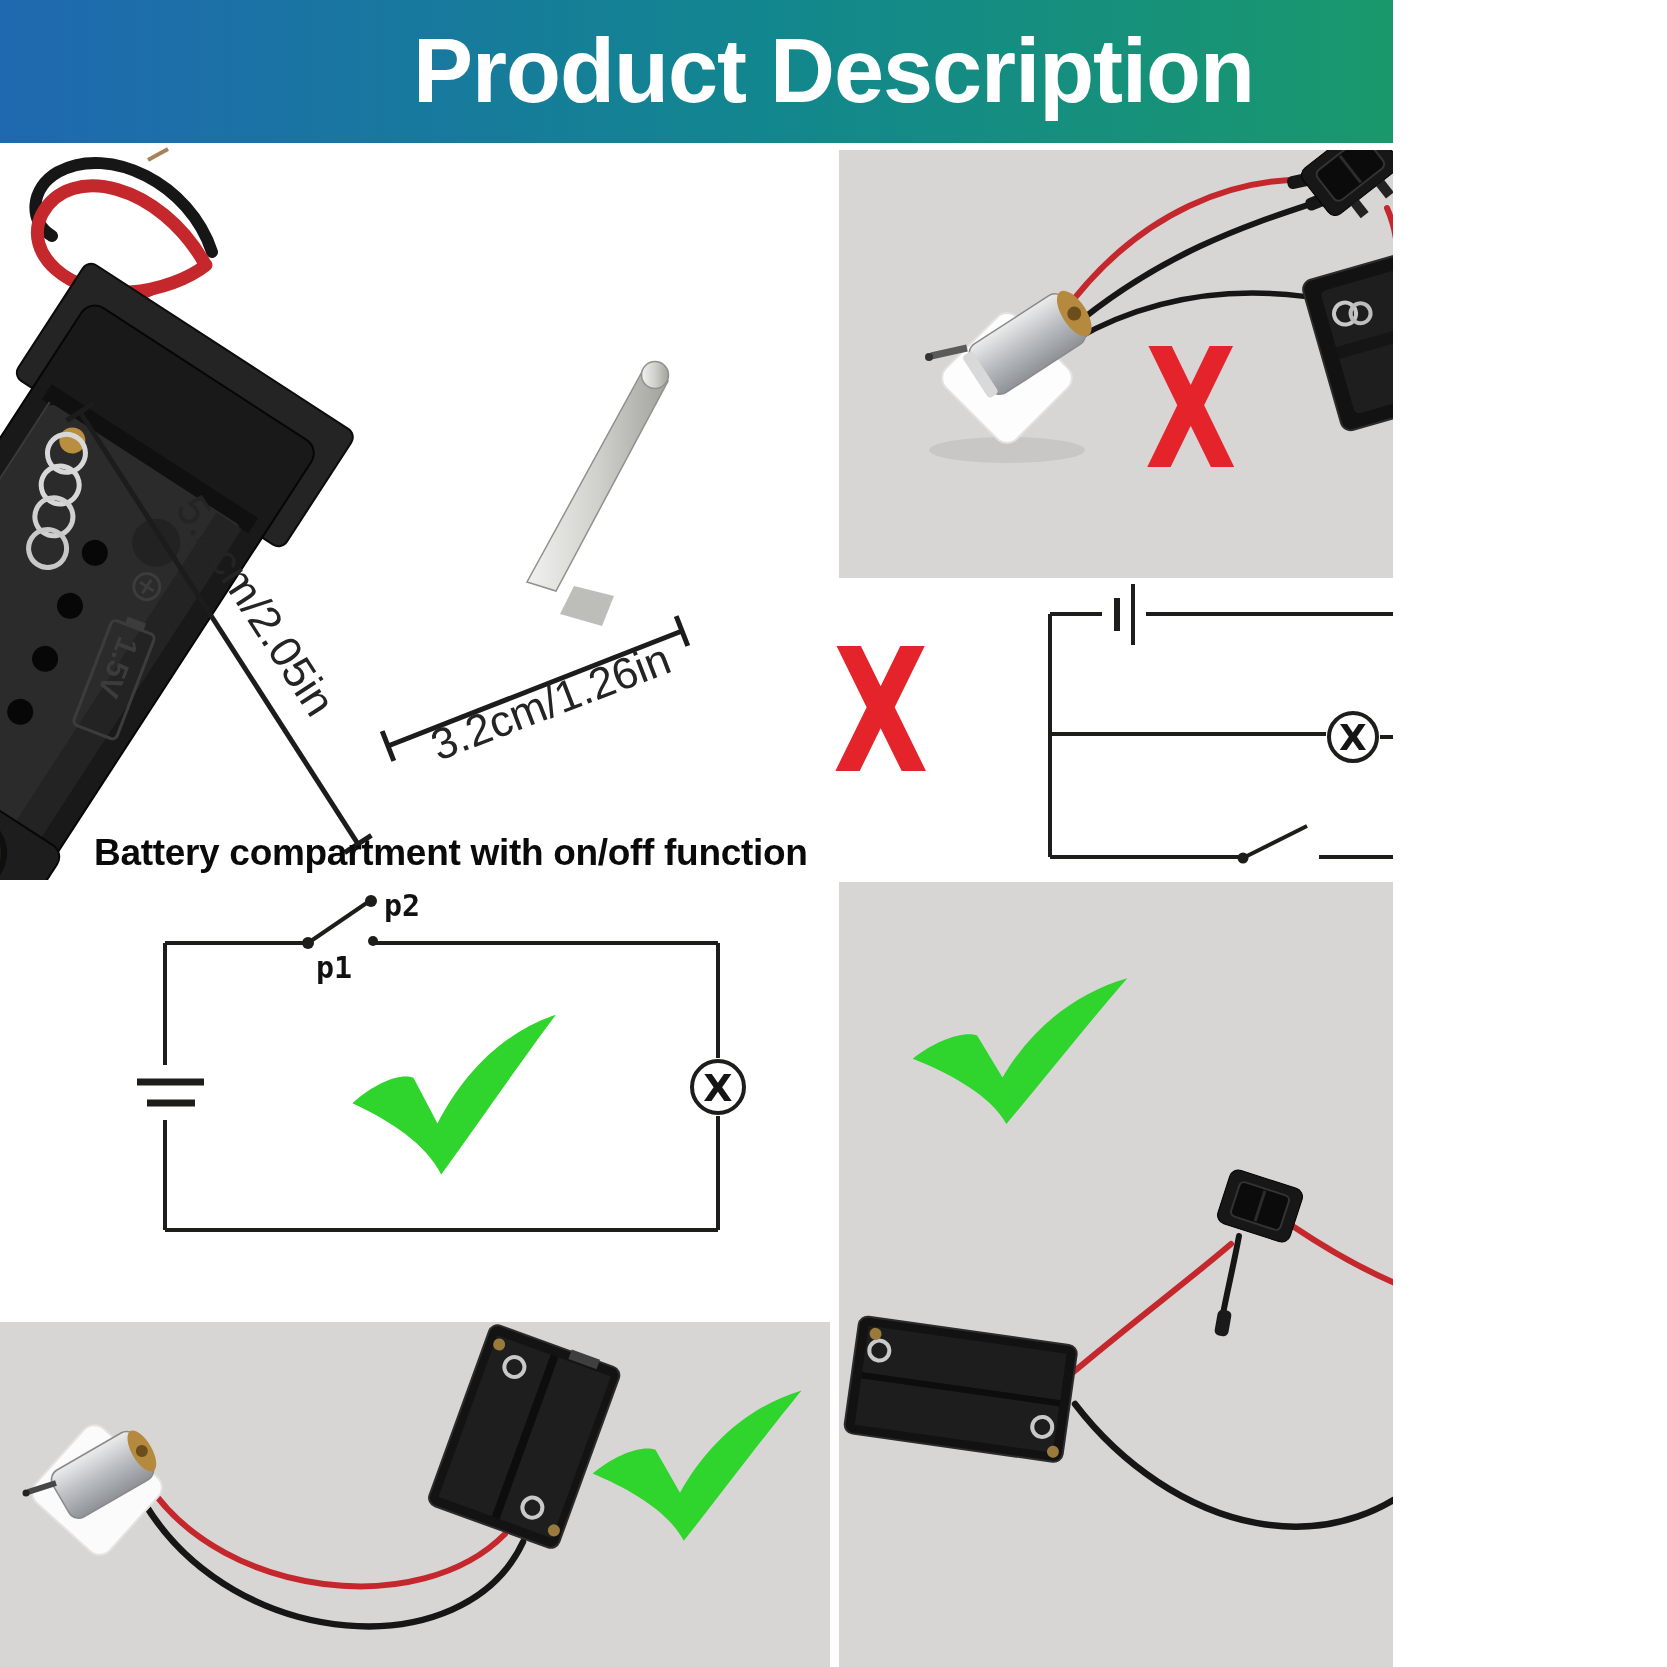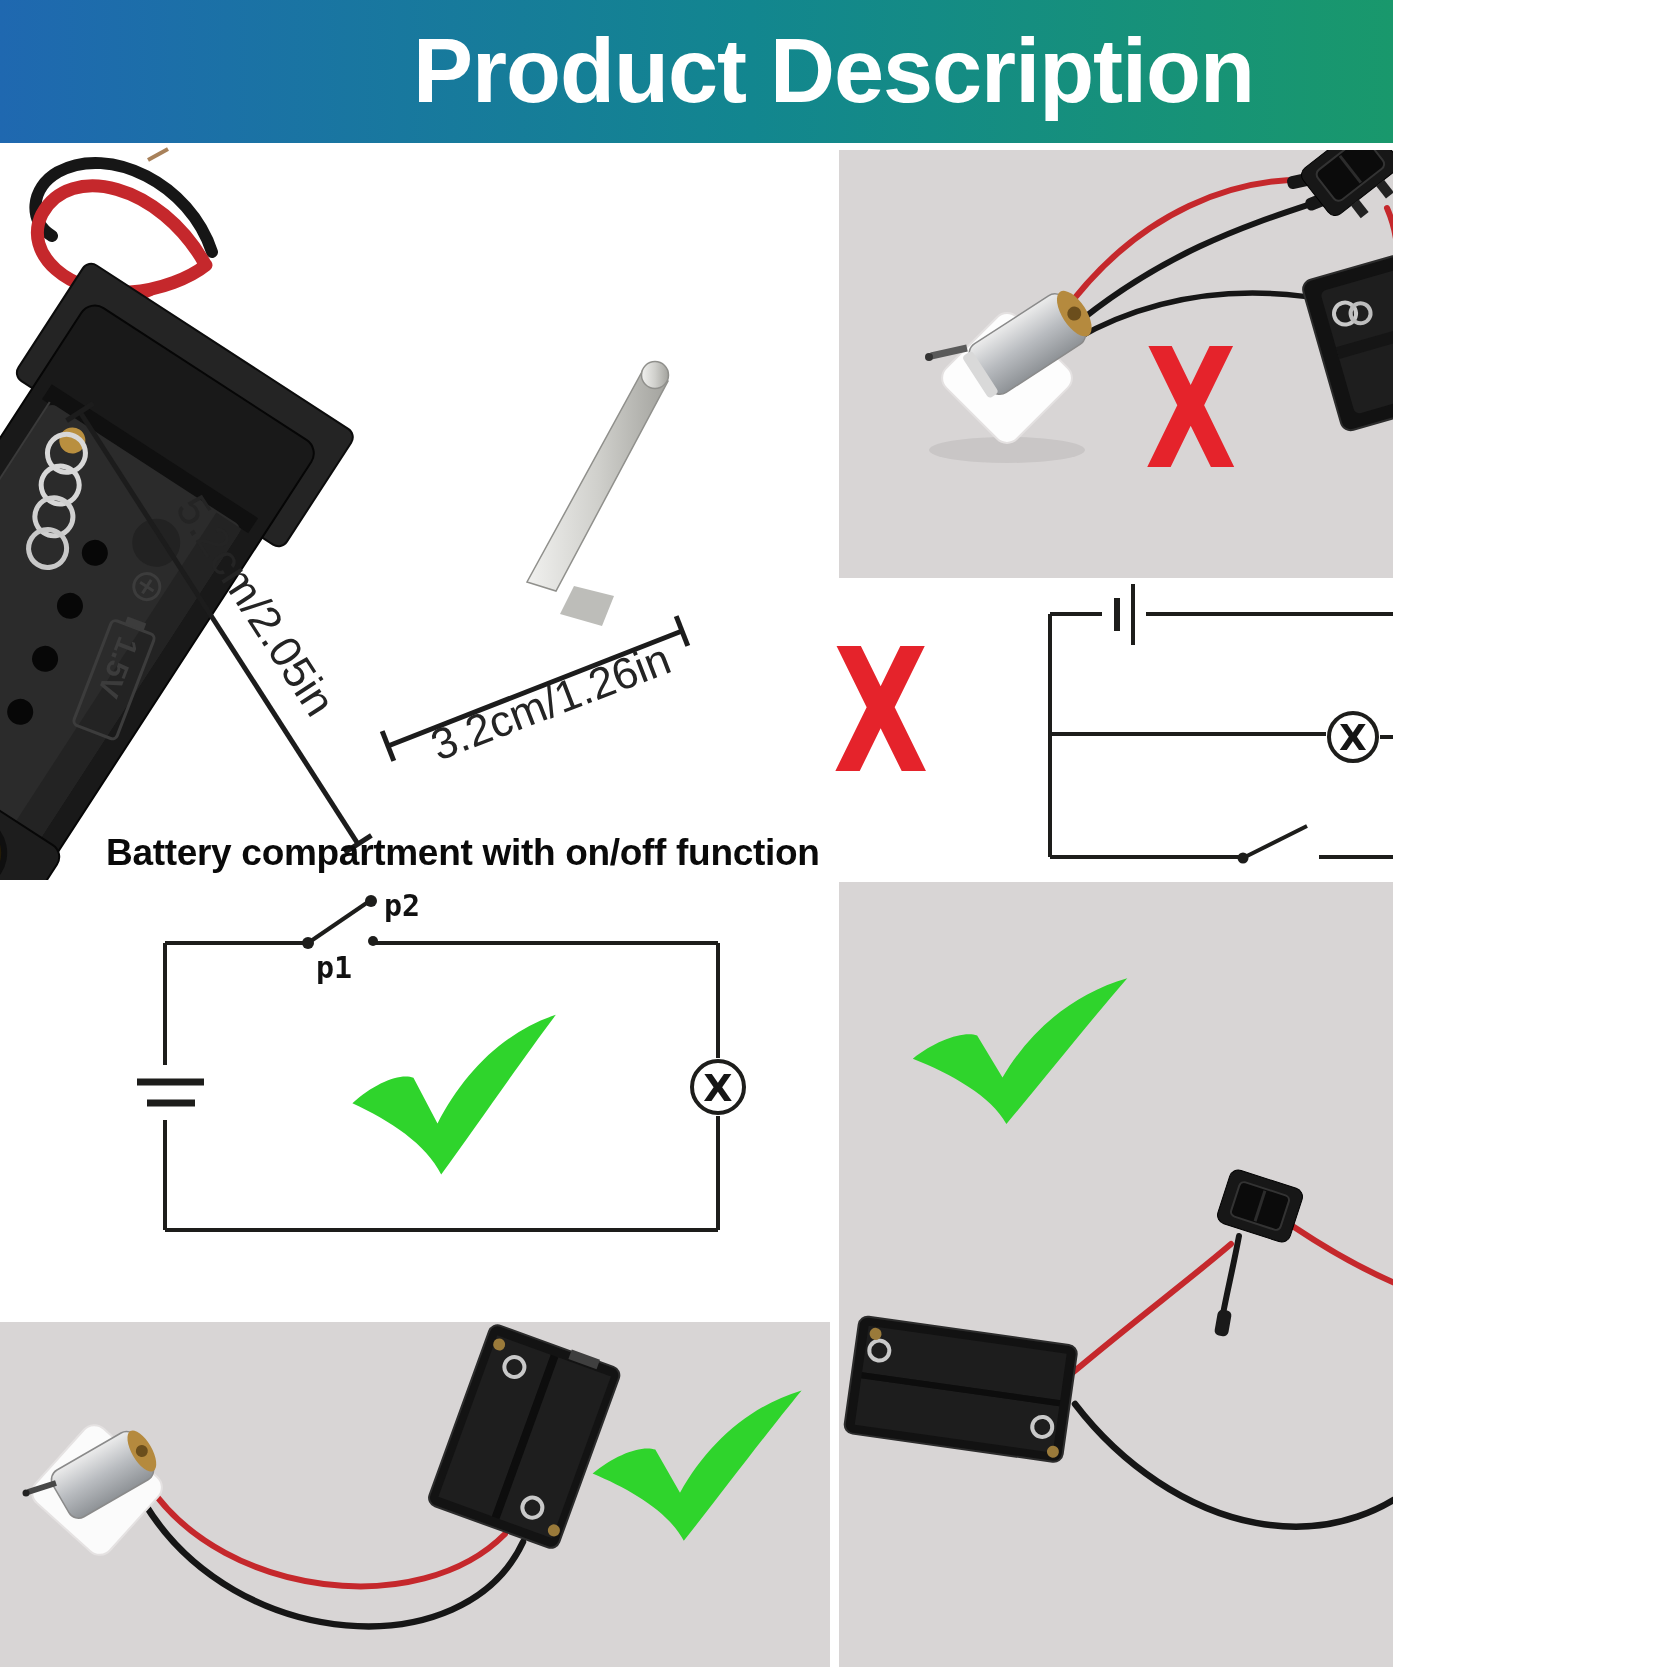--- a/index.html
+++ b/index.html
@@ -20,21 +20,21 @@
   .banner h1{color:#fff;font-size:90px;font-weight:bold;letter-spacing:-1px;}
   .panel{position:absolute;}
   .p-tl{left:0;top:144px;width:830px;height:740px;background:#fff;}
   .p-tr{left:839px;top:150px;width:828px;height:428px;background:var(--panel-gray);}
   .p-wrong{left:830px;top:560px;width:837px;height:322px;background:transparent;}
   .p-correct{left:0;top:880px;width:830px;height:430px;background:#fff;}
   .p-bl{left:0;top:1322px;width:830px;height:345px;background:var(--panel-gray);}
   .p-br{left:839px;top:882px;width:828px;height:785px;background:var(--panel-gray);}
   .panel svg{position:absolute;left:0;top:0;}
   .caption-dark{position:absolute;left:94px;top:688px;font-size:37px;font-weight:700;
-    color:#0a0a0a;letter-spacing:-0.3px;white-space:nowrap;margin-left:12px;}
+    color:#0a0a0a;letter-spacing:-0.3px;white-space:nowrap;}
   .caption-red{position:absolute;left:30px;top:344px;width:768px;text-align:center;
     font-size:56px;font-weight:800;color:var(--accent-red);letter-spacing:-1px;white-space:nowrap;}
   .xmark{position:absolute;color:var(--accent-red);font-weight:900;line-height:1;
     font-family:"DejaVu Sans","Liberation Sans",sans-serif;transform:scaleX(0.72);transform-origin:left top;}
   .x-tr{left:306px;top:178px;font-size:165px;}
   .x-wrong{left:3px;top:66px;font-size:172px;}
   .chk{fill:var(--check-green);}
   .cline{stroke:#1d1d1b;stroke-width:4;fill:none;}
   .cbar{stroke:#1d1d1b;fill:none;}
   .lampx{font:bold 38px "DejaVu Sans","Liberation Sans",sans-serif;fill:#151515;}

